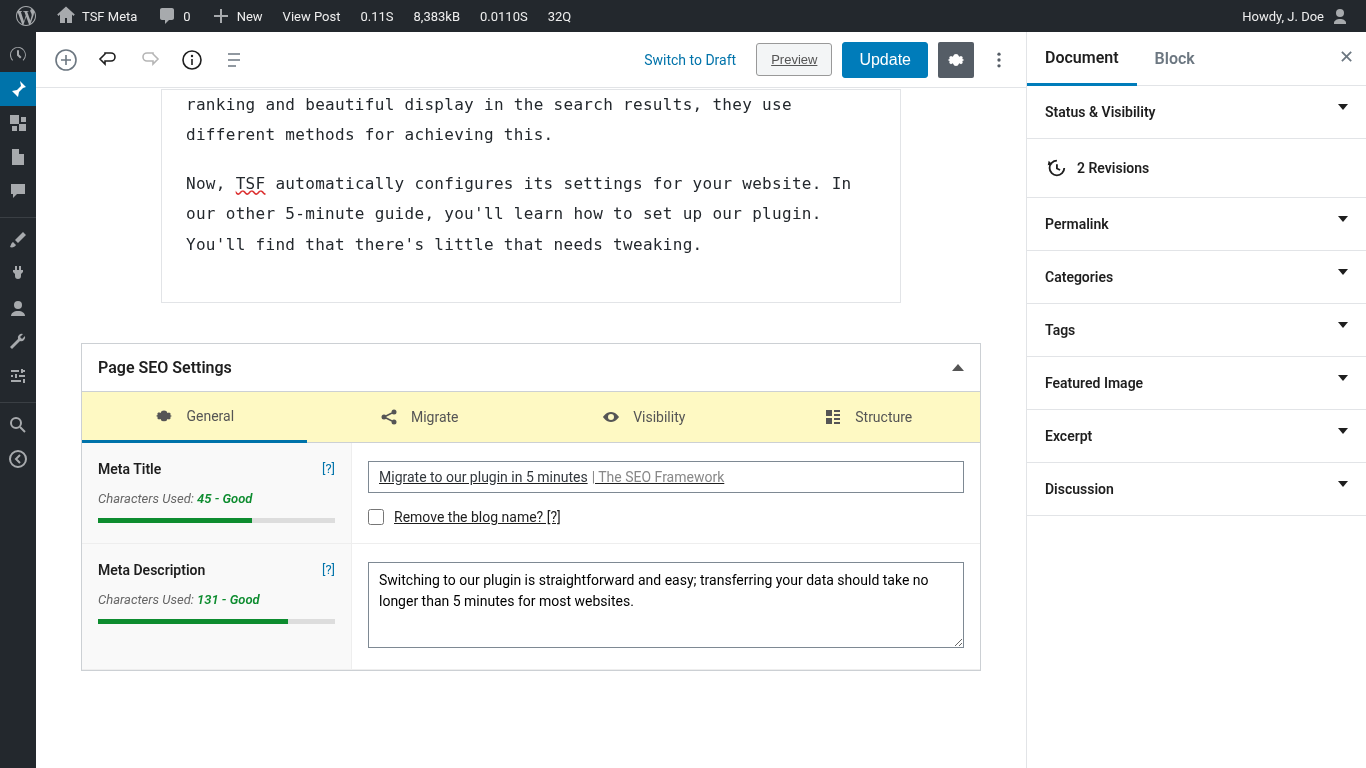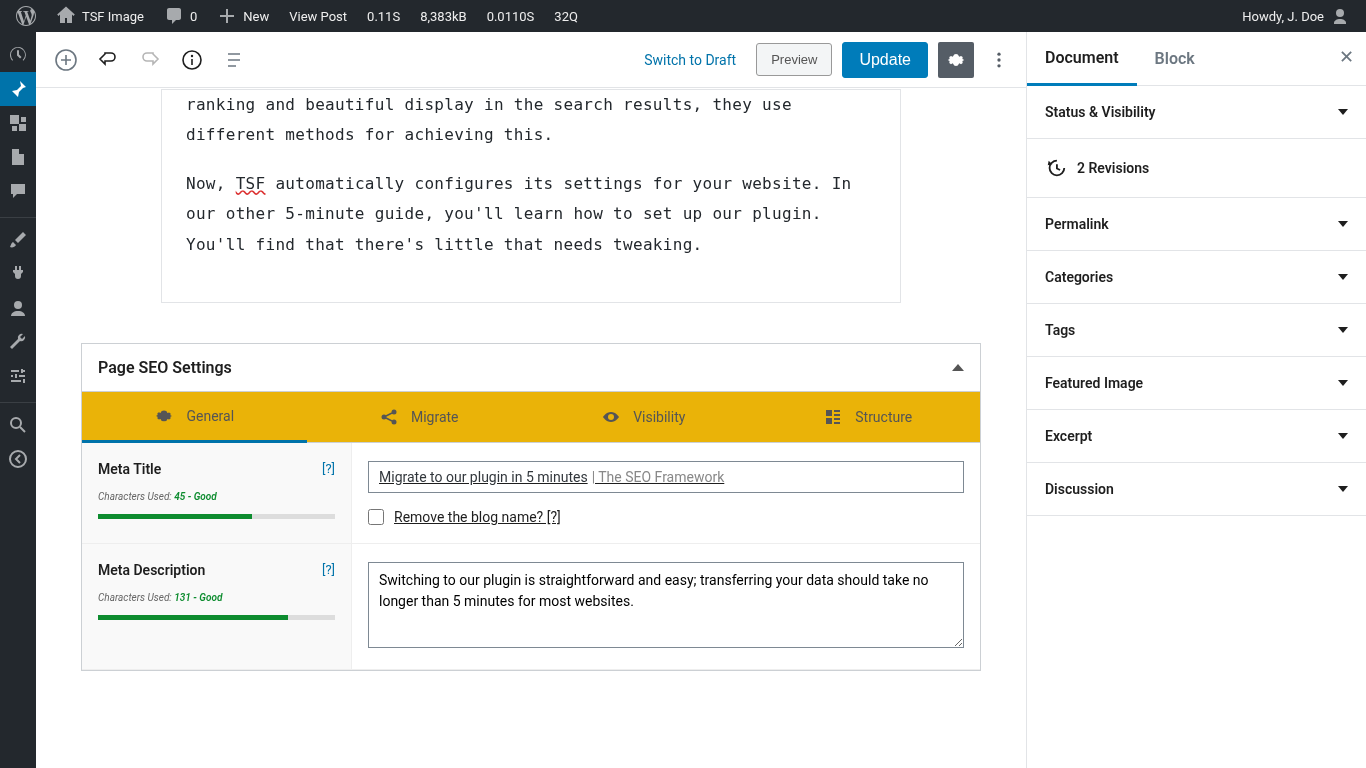--- a/index.html
+++ b/index.html
@@ -18,61 +18,61 @@
 .editor-wrap { flex: 1; display: flex; overflow: hidden; }
 .editor-main { flex: 1; display: flex; flex-direction: column; overflow: hidden; position: relative; }
 .topbar { height: 56px; border-bottom: 1px solid #e2e4e7; display: flex; align-items: center; justify-content: space-between; padding: 0 12px; }
 .topbar-left { display: flex; gap: 6px; align-items: center; }
 .topbar-btn { width: 36px; height: 36px; border: none; background: transparent; display: flex; align-items: center; justify-content: center; cursor: pointer; border-radius: 2px; }
 .topbar-btn svg { width: 24px; height: 24px; fill: #1e1e1e; }
 .topbar-btn.disabled svg { fill: #b5b5b5; }
 .topbar-btn.circle svg { fill: #6c7781; }
 .topbar-right { display: flex; align-items: center; gap: 10px; justify-content: flex-end; }
 .link-action { color: #0073aa; font-size: 14px; cursor: pointer; padding: 6px 10px; }
-.btn-secondary { background: #f3f5f6; border: 1px solid #999; color: #555; padding: 8px 14px; font-size: 13px; cursor: pointer; border-radius: 3px; }
+.btn-secondary { background: #f3f5f6; border: 1px solid #999; color: #555; padding: 8px 14px; font-size: 13px; cursor: pointer; border-radius: 3px; text-decoration: underline; }
 .btn-primary { background: #007cba; border: 1px solid #007cba; color: #fff; padding: 8px 16px; font-size: 16px; cursor: pointer; border-radius: 3px; }
 .icon-square { width: 36px; height: 36px; background: #555d66; display: flex; align-items: center; justify-content: center; border-radius: 2px; cursor: pointer; }
 .icon-square svg { fill: #fff; width: 22px; height: 22px; }
 .more-vert { width: 30px; height: 36px; display: flex; align-items: center; justify-content: center; cursor: pointer; }
 .more-vert svg { width: 20px; height: 20px; fill: #555d66; }
 .editor-body { flex: 1; overflow-y: scroll; padding: 0 24px 24px; }
 .content-block { margin: 0 auto 40px; max-width: 740px; border: 1px solid #e2e4e7; padding: 0 24px 24px; }
 .content-block p { font-family: "SFMono-Regular", Consolas, Menlo, monospace; font-size: 16px; line-height: 1.9; color: #23282d; margin: 0 0 18px; letter-spacing: 0.3px; }
 .red-under { text-decoration: underline wavy #dc3232; text-decoration-skip-ink: none; }
 .metabox { margin: 0 auto; max-width: 900px; border: 1px solid #ccd0d4; background: #fff; }
 .metabox-head { padding: 14px 16px; display: flex; justify-content: space-between; align-items: center; border-bottom: 1px solid #ccd0d4; cursor: pointer; }
 .metabox-head h2 { font-size: 16px; font-weight: 600; }
 .tri { width: 0; height: 0; border-left: 6px solid transparent; border-right: 6px solid transparent; border-bottom: 7px solid #555; }
-.seo-tabs { display: flex; border-bottom: 1px solid #ccd0d4; background: #eab308; }
+.seo-tabs { display: flex; border-bottom: 1px solid #ccd0d4; background: #fef9c3; }
 .seo-tab { flex: 1; display: flex; align-items: center; justify-content: center; gap: 12px; padding: 14px 8px; cursor: pointer; font-size: 14px; color: #555; }
 .seo-tab svg { width: 20px; height: 20px; fill: #555; }
 .seo-tab.active { border-bottom: 3px solid #0073aa; margin-bottom: -1px; }
 .seo-row { display: flex; border-bottom: 1px solid #eee; }
 .seo-label { width: 270px; background: #f9f9f9; padding: 18px 16px; border-right: 1px solid #eee; }
 .seo-label-head { display: flex; justify-content: space-between; align-items: flex-start; margin-bottom: 14px; }
 .seo-label-head strong { font-size: 14px; font-weight: 600; }
 .help-q { color: #0073aa; font-size: 13px; cursor: pointer; }
-.char-used { font-size: 10px; font-style: italic; color: #666; margin-bottom: 12px; }
+.char-used { font-size: 13px; font-style: italic; color: #666; margin-bottom: 12px; }
 .char-used .good { color: #0d8c2f; font-weight: 600; }
 .bar { height: 5px; background: #ddd; width: 100%; position: relative; }
 .bar-fill { height: 5px; background: #0d8c2f; position: absolute; left: 0; top: 0; }
 .seo-field { flex: 1; padding: 18px 16px; text-decoration: underline; }
 .title-input-wrap { border: 1px solid #7e8993; padding: 7px 10px; font-size: 14px; display: flex; gap: 4px; white-space: nowrap; overflow: hidden; }
 .title-input-wrap .val { color: #32373c; }
 .title-input-wrap .suffix { color: #888; }
 .check-row { display: flex; align-items: center; gap: 10px; margin-top: 16px; font-size: 14px; }
 .check-row input { width: 16px; height: 16px; }
 .seo-textarea { width: 100%; border: 1px solid #7e8993; padding: 7px 10px; font-size: 14px; height: 86px; resize: both; font-family: inherit; line-height: 1.5; }
 .doc-panel { width: 340px; border-left: 1px solid #e2e4e7; overflow-y: auto; background: #fff; }
 .doc-tabs { display: flex; align-items: center; border-bottom: 1px solid #e2e4e7; position: relative; }
 .doc-tab { padding: 16px 18px; font-size: 16px; font-weight: 600; color: #6c7781; cursor: pointer; }
 .doc-tab.active { color: #1e1e1e; border-bottom: 3px solid #007cba; margin-bottom: -1px; }
 .doc-close { position: absolute; right: 12px; top: 14px; font-size: 18px; color: #6c7781; cursor: pointer; }
 .doc-section { border-bottom: 1px solid #e2e4e7; }
-.doc-section-head { padding: 18px 18px; display: flex; justify-content: space-between; align-items: center; cursor: pointer; }
+.doc-section-head { padding: 18px 18px; display: flex; justify-content: space-between; align-items: flex-start; cursor: pointer; }
 .doc-section-head span { font-size: 14px; font-weight: 600; }
 .chev { width: 0; height: 0; border-left: 5px solid transparent; border-right: 5px solid transparent; border-top: 6px solid #1e1e1e; }
 .revisions-row { padding: 18px 18px; display: flex; align-items: center; gap: 10px; font-size: 14px; font-weight: 600; cursor: pointer; }
 .revisions-row svg { width: 22px; height: 22px; fill: #1e1e1e; }
 .scrollbar-fake::-webkit-scrollbar { width: 14px; }
 .scrollbar-fake::-webkit-scrollbar-track { background: #f1f1f1; }
 .scrollbar-fake::-webkit-scrollbar-thumb { background: #c1c1c1; }
 </style>
 </head>
 <body>
@@ -81,21 +81,21 @@
   <div class="adminbar-left">
     <div class="adminbar-item">
       <svg viewBox="0 0 20 20">
           <path d="M10 0C4.5 0 0 4.5 0 10s4.5 10 10 10 10-4.5 10-10S15.5 0 10 0zM1 10c0-1.3.3-2.5.8-3.6l4.3 11.8C3.1 16.8 1 13.6 1 10zm9 9c-.9 0-1.7-.1-2.5-.4l2.7-7.8 2.8 7.6c0 .1 0 .1.1.1-1 .3-2 .5-3.1.5zm1.2-13.2c.5 0 1-.1 1-.1.5 0 .4-.7-.1-.7 0 0-1.4.1-2.3.1-.8 0-2.2-.1-2.2-.1-.5 0-.5.7-.1.7 0 0 .4.1.9.1l1.3 3.7L8 15.4l-3.2-9.6c.5 0 1-.1 1-.1.5 0 .4-.7-.1-.7 0 0-1.4.1-2.3.1h-.5C4.5 2.6 7.1 1 10 1c2.2 0 4.2.8 5.7 2.2h-.1c-.8 0-1.4.7-1.4 1.5 0 .7.4 1.3.8 2 .3.6.7 1.3.7 2.3 0 .7-.3 1.6-.6 2.7l-.8 2.8-3.1-8.7zm3.3 12.1l2.8-7.9c.5-1.3.7-2.3.7-3.2v-.6c.6 1.2 1 2.5 1 3.9 0 3.1-1.7 5.8-4.2 7.3l-.3.5z"></path>
         </svg>
     </div>
     <div class="adminbar-item">
       <svg viewBox="0 0 20 20">
           <path d="M16 8.5l1.5 1.4 1.3-1.4-8.8-8-8.8 8 1.3 1.4 1.5-1.4v8.5h5v-5h2v5h5z"></path>
         </svg>
-      <span>TSF Image</span>
+      <span>TSF Meta</span>
     </div>
     <div class="adminbar-item">
       <svg viewBox="0 0 20 20">
           <path d="M5 2h10c1.1 0 2 .9 2 2v8c0 1.1-.9 2-2 2h-3l-4 4v-4H5c-1.1 0-2-.9-2-2V4c0-1.1.9-2 2-2z"></path>
         </svg>
       <span>0</span>
     </div>
     <div class="adminbar-item">
       <svg viewBox="0 0 20 20">
           <path d="M17 9v2h-6v6H9v-6H3V9h6V3h2v6z"></path>

